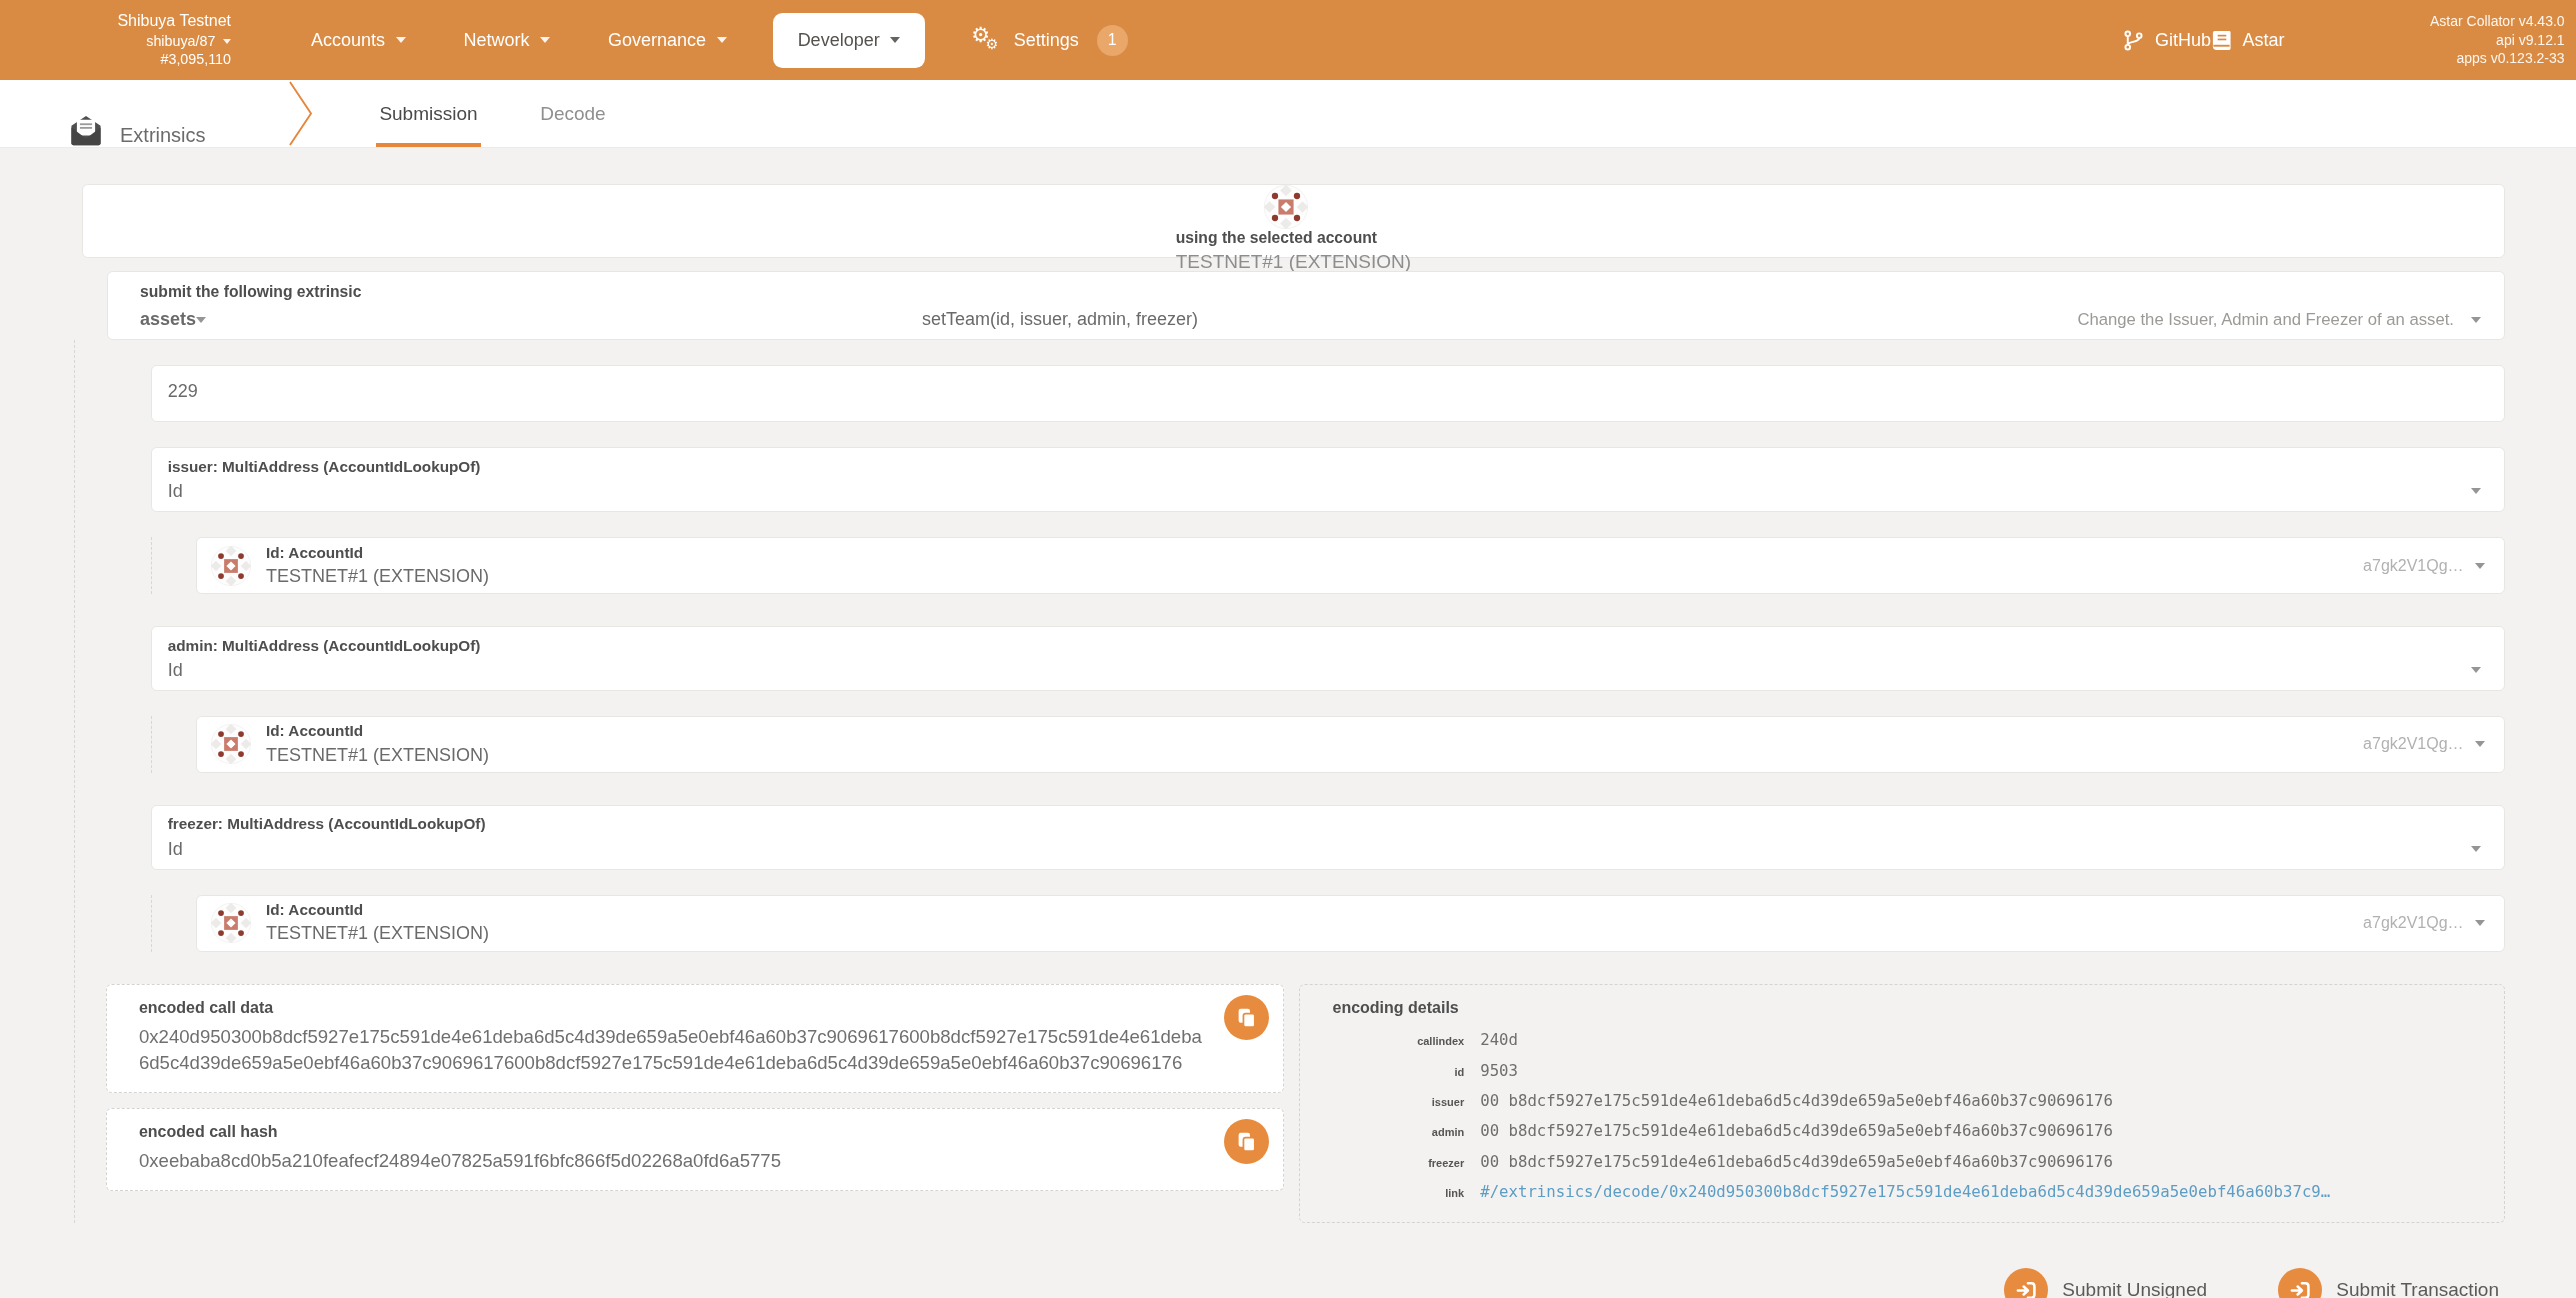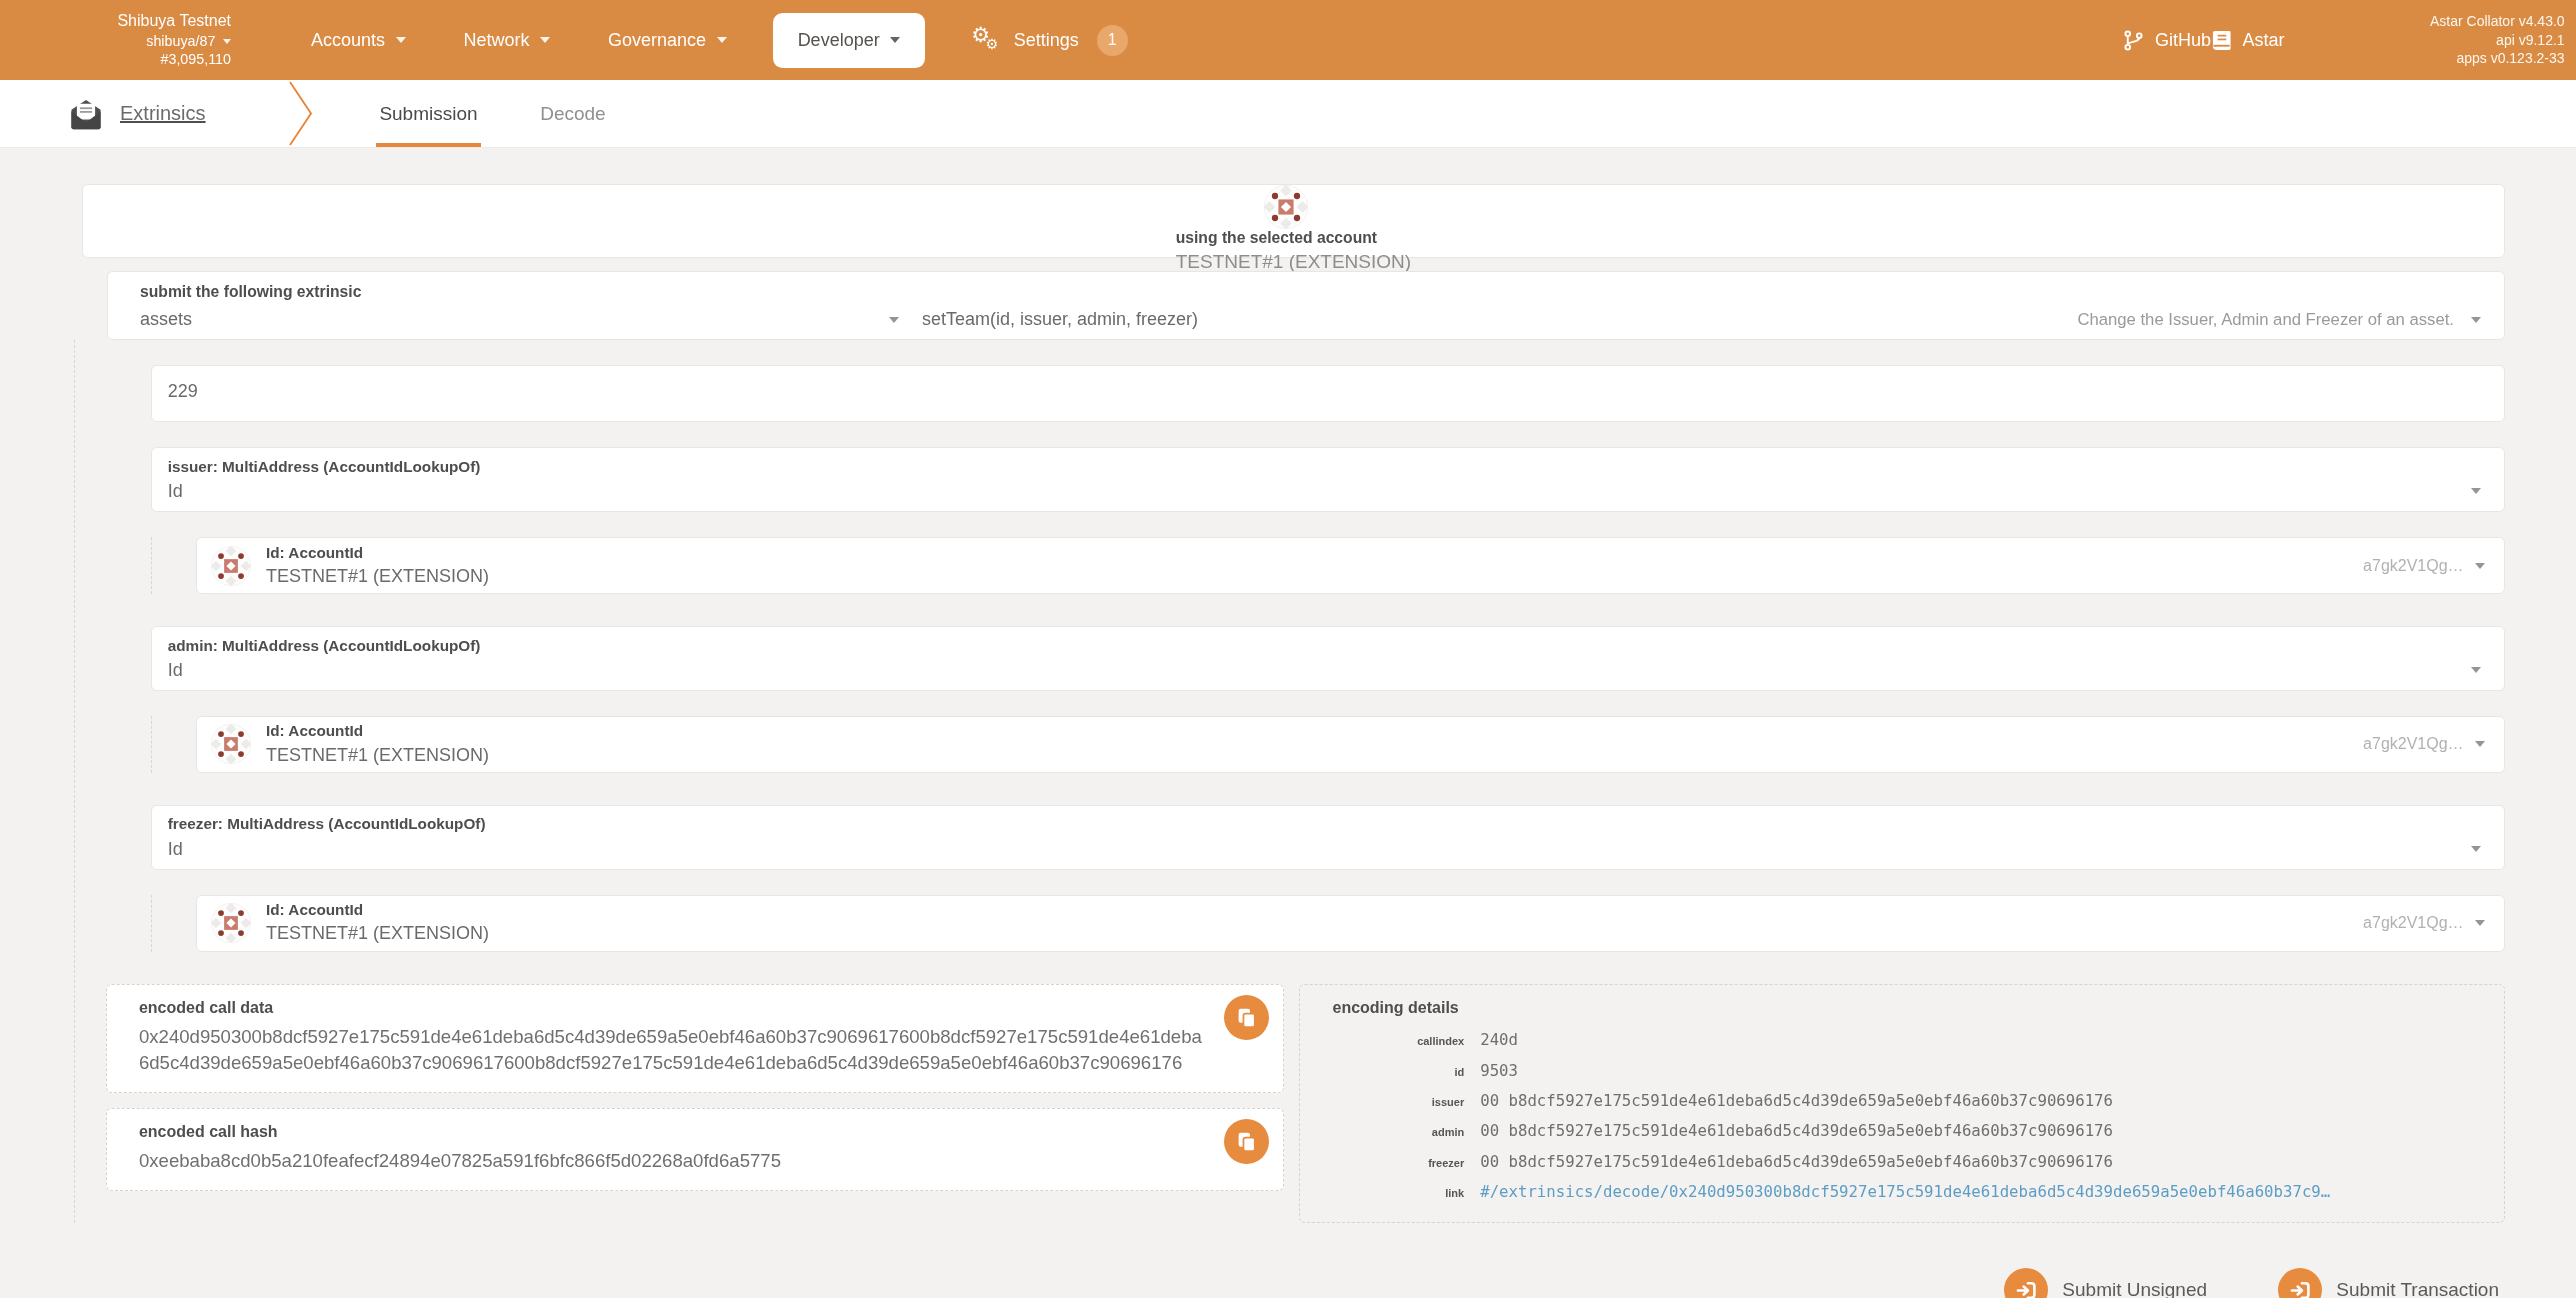--- a/index.html
+++ b/index.html
@@ -23,21 +23,21 @@
   .gears{position:relative;width:32px;height:29px;}
   .gears span{position:absolute;line-height:1;}
   .gears .g1{font-size:21px;left:0;top:-1.9px;}
   .gears .g2{font-size:14.3px;left:14.3px;top:11.4px;}
   .top-links{display:flex;align-items:center;margin-left:auto;}
   .top-link{display:flex;align-items:center;gap:10.5px;font-size:18px;cursor:pointer;}
   .versions{text-align:right;font-size:14px;line-height:1.32;margin-left:61px;margin-right:11.4px;width:219px;color:#fdf6ee;}
 
   
   .tabbar{height:67px;background:#fff;display:flex;align-items:stretch;border-bottom:1px solid #edebe9;}
-  .section-head{display:flex;align-items:center;margin-left:69px;gap:17px;text-decoration:underline;}
+  .section-head{display:flex;align-items:flex-end;margin-left:69px;gap:17px;}
   .section-title{font-size:20px;color:#6b6b6b;}
   .crumb-chevron{margin-left:82px;align-self:stretch;display:flex;align-items:center;}
   .tabs{display:flex;margin-left:63px;gap:55px;}
   .tab{display:flex;align-items:center;font-size:19px;color:#8f8f8f;position:relative;padding:0 3.8px;cursor:pointer;}
   .tab.active{color:#4a4a4a;}
   .tab.active::after{content:'';position:absolute;left:0;right:0;bottom:0;height:3.8px;background:#e6873c;}
 
   
   .main{padding:36px 71px 0 82px;}
   .card{background:#fff;border:1px solid #e8e6e3;border-radius:5.7px;}
@@ -51,21 +51,21 @@
   .bal-line{font-size:16px;color:#4e4e4e;}
   .bal-label{font-weight:700;margin-right:25px;}
   .bal-major{font-weight:700;color:#565656;}
   .bal-rest{color:#7a7a7a;}
   .bal-unit{font-size:12.4px;color:#9a9a9a;font-weight:700;letter-spacing:0.5px;margin-left:4.8px;}
   .addr-line{font-size:16px;color:#b3b1b0;display:flex;justify-content:flex-end;align-items:center;gap:11.4px;}
   .addr-line .caret{color:#8a8a8a;}
 
   .extrinsic-card{margin:13.3px 0 0 25px;height:69px;padding:10.5px 23px 0 32px;box-sizing:border-box;position:relative;}
   .ext-row{display:flex;align-items:center;margin-top:8.6px;font-size:18px;color:#6a6a6a;}
-  .pallet-select{width:782px;display:flex;justify-content:space-between;align-items:center;cursor:pointer;}
+  .pallet-select{width:782px;display:flex;align-items:center;cursor:pointer;font-weight:bold;}
   .pallet-select .caret{color:#8a8a8a;margin-right:23px;}
   .method-select{flex:1;display:flex;align-items:center;cursor:pointer;}
   .method-desc{margin-left:auto;color:#9c9a97;font-size:16.7px;margin-right:17px;}
   .method-select .caret{color:#8a8a8a;}
 
   .params-wrap{margin-left:-7.6px;border-left:1px dashed #d8d6d3;padding-top:25px;}
   .param{background:#fff;border:1px solid #e8e6e3;border-radius:5.7px;min-height:57px;box-sizing:border-box;
          margin:0 0 25px 76px;padding:9.5px 19px 8.6px 15.3px;position:relative;}
   .p-label{font-size:15.3px;font-weight:700;color:#4e4e4e;}
   .p-value{font-size:18px;color:#6a6a6a;margin-top:5.7px;}

